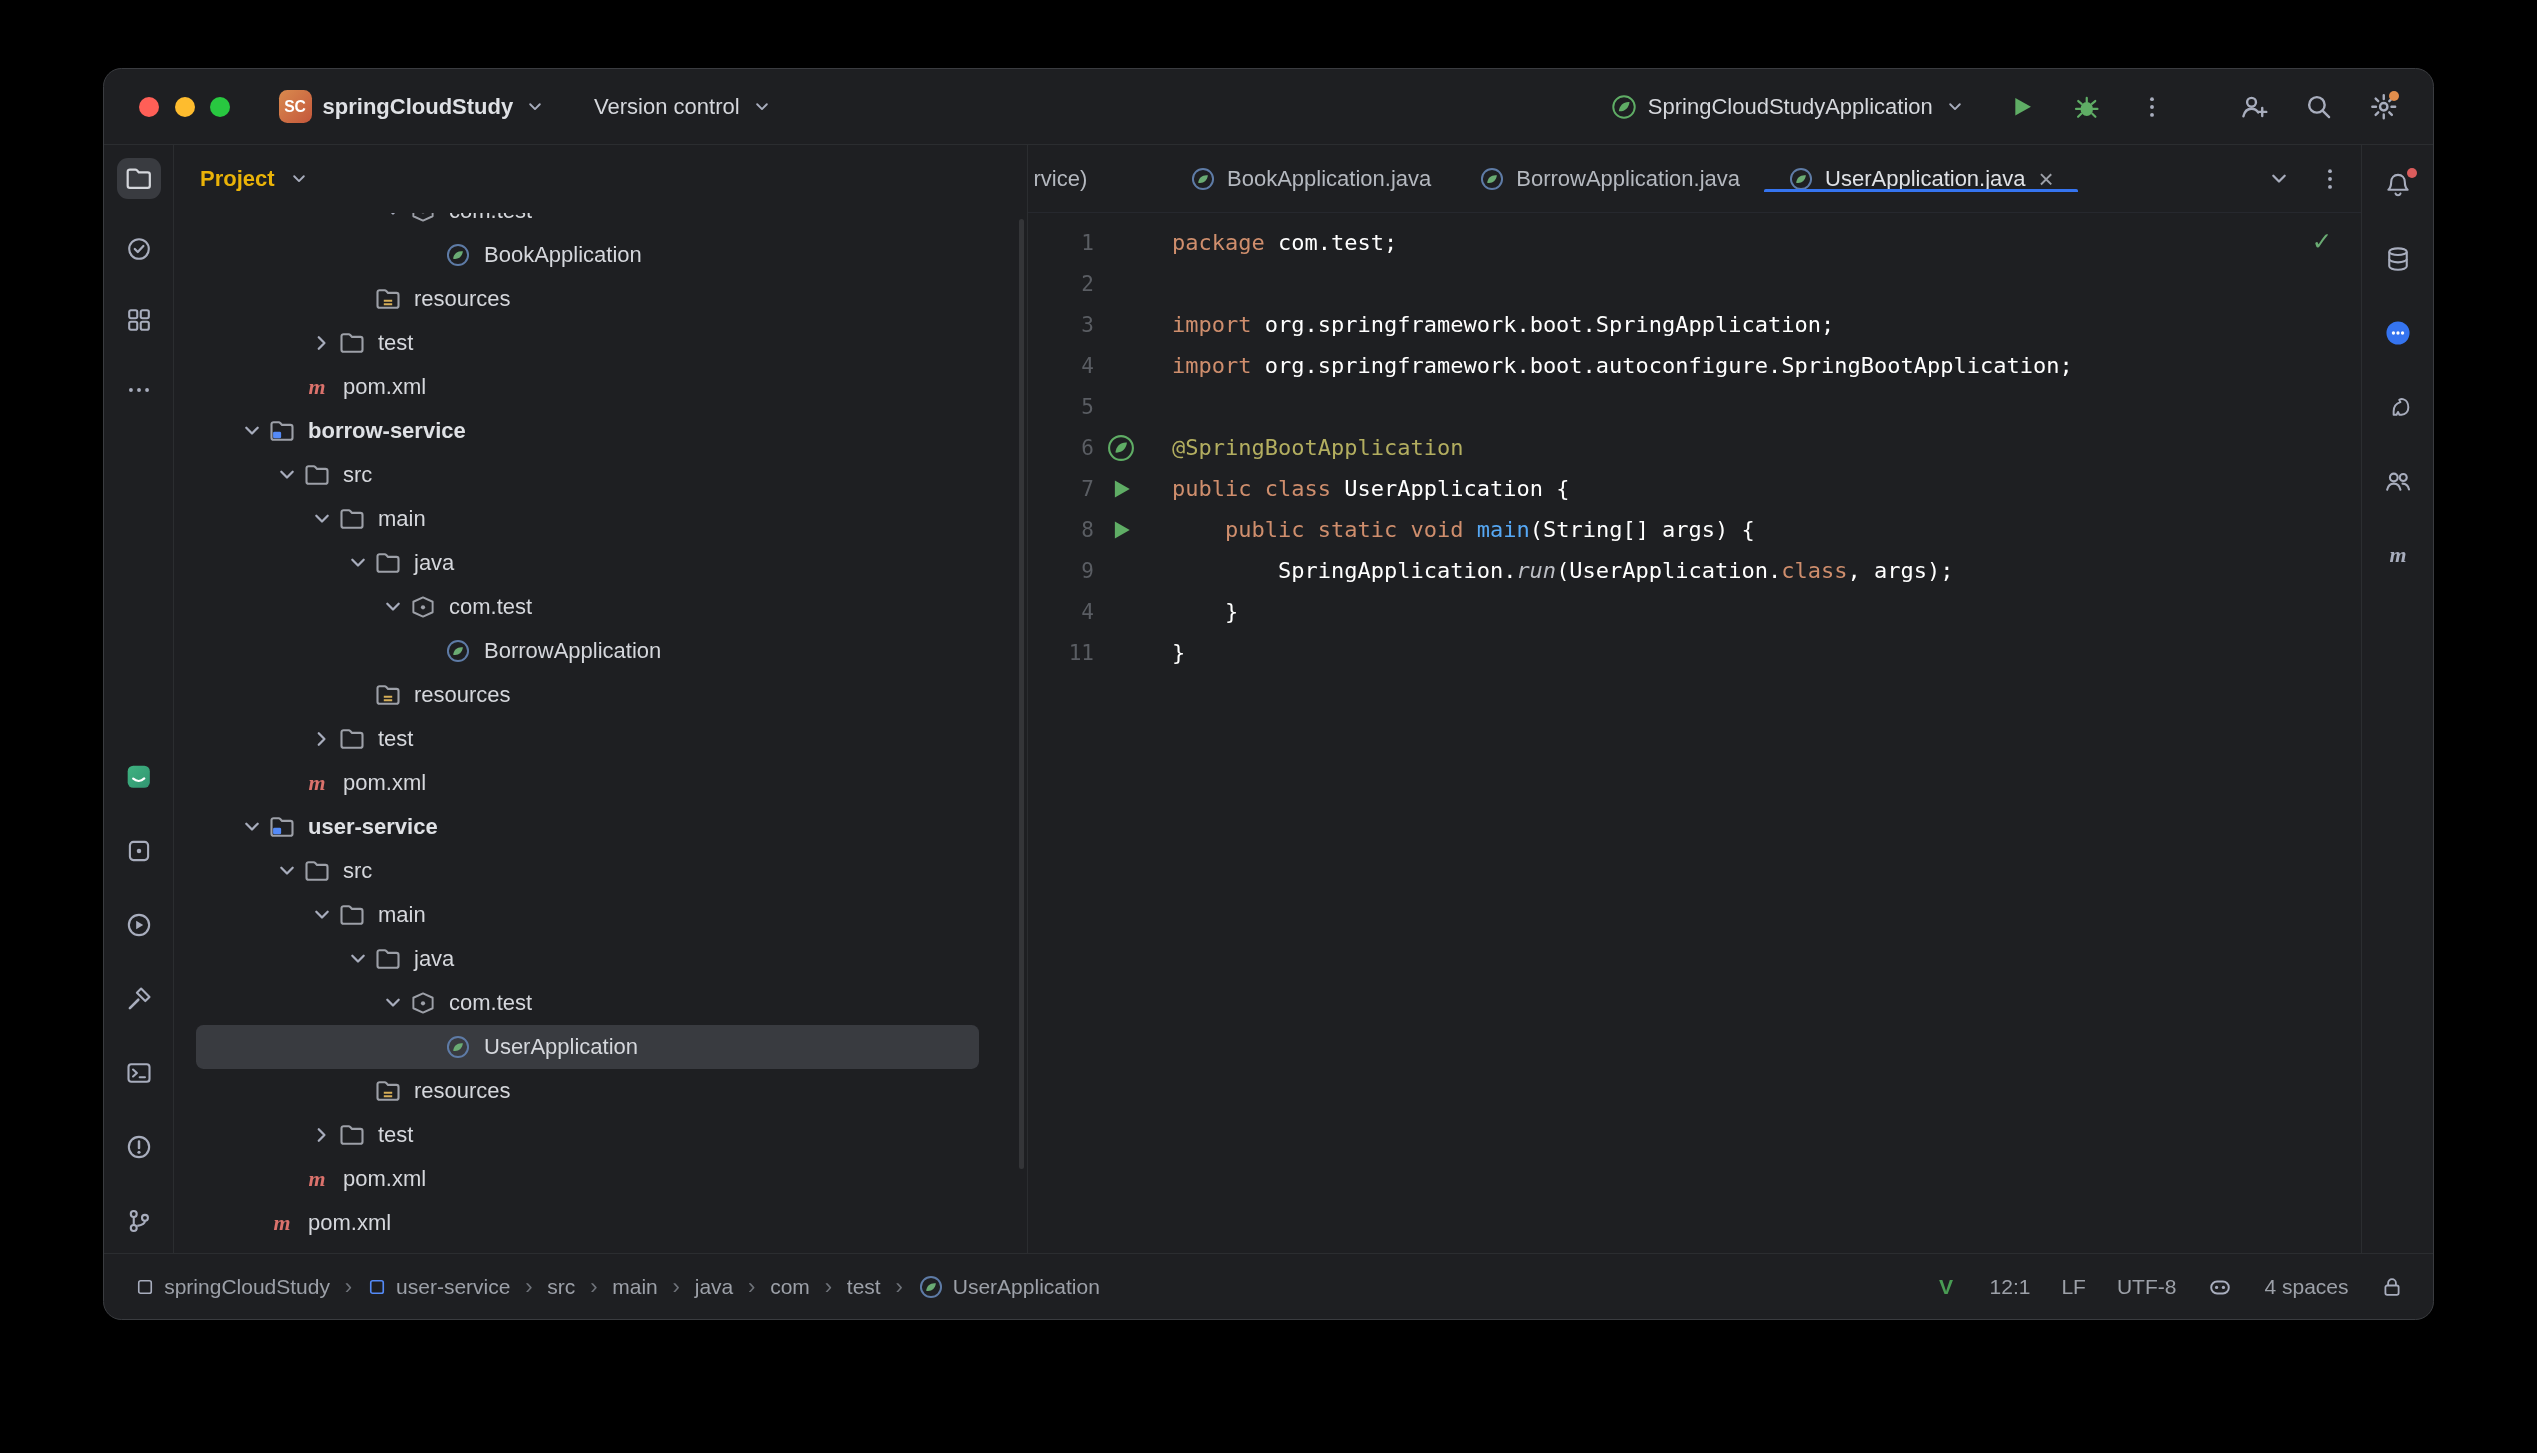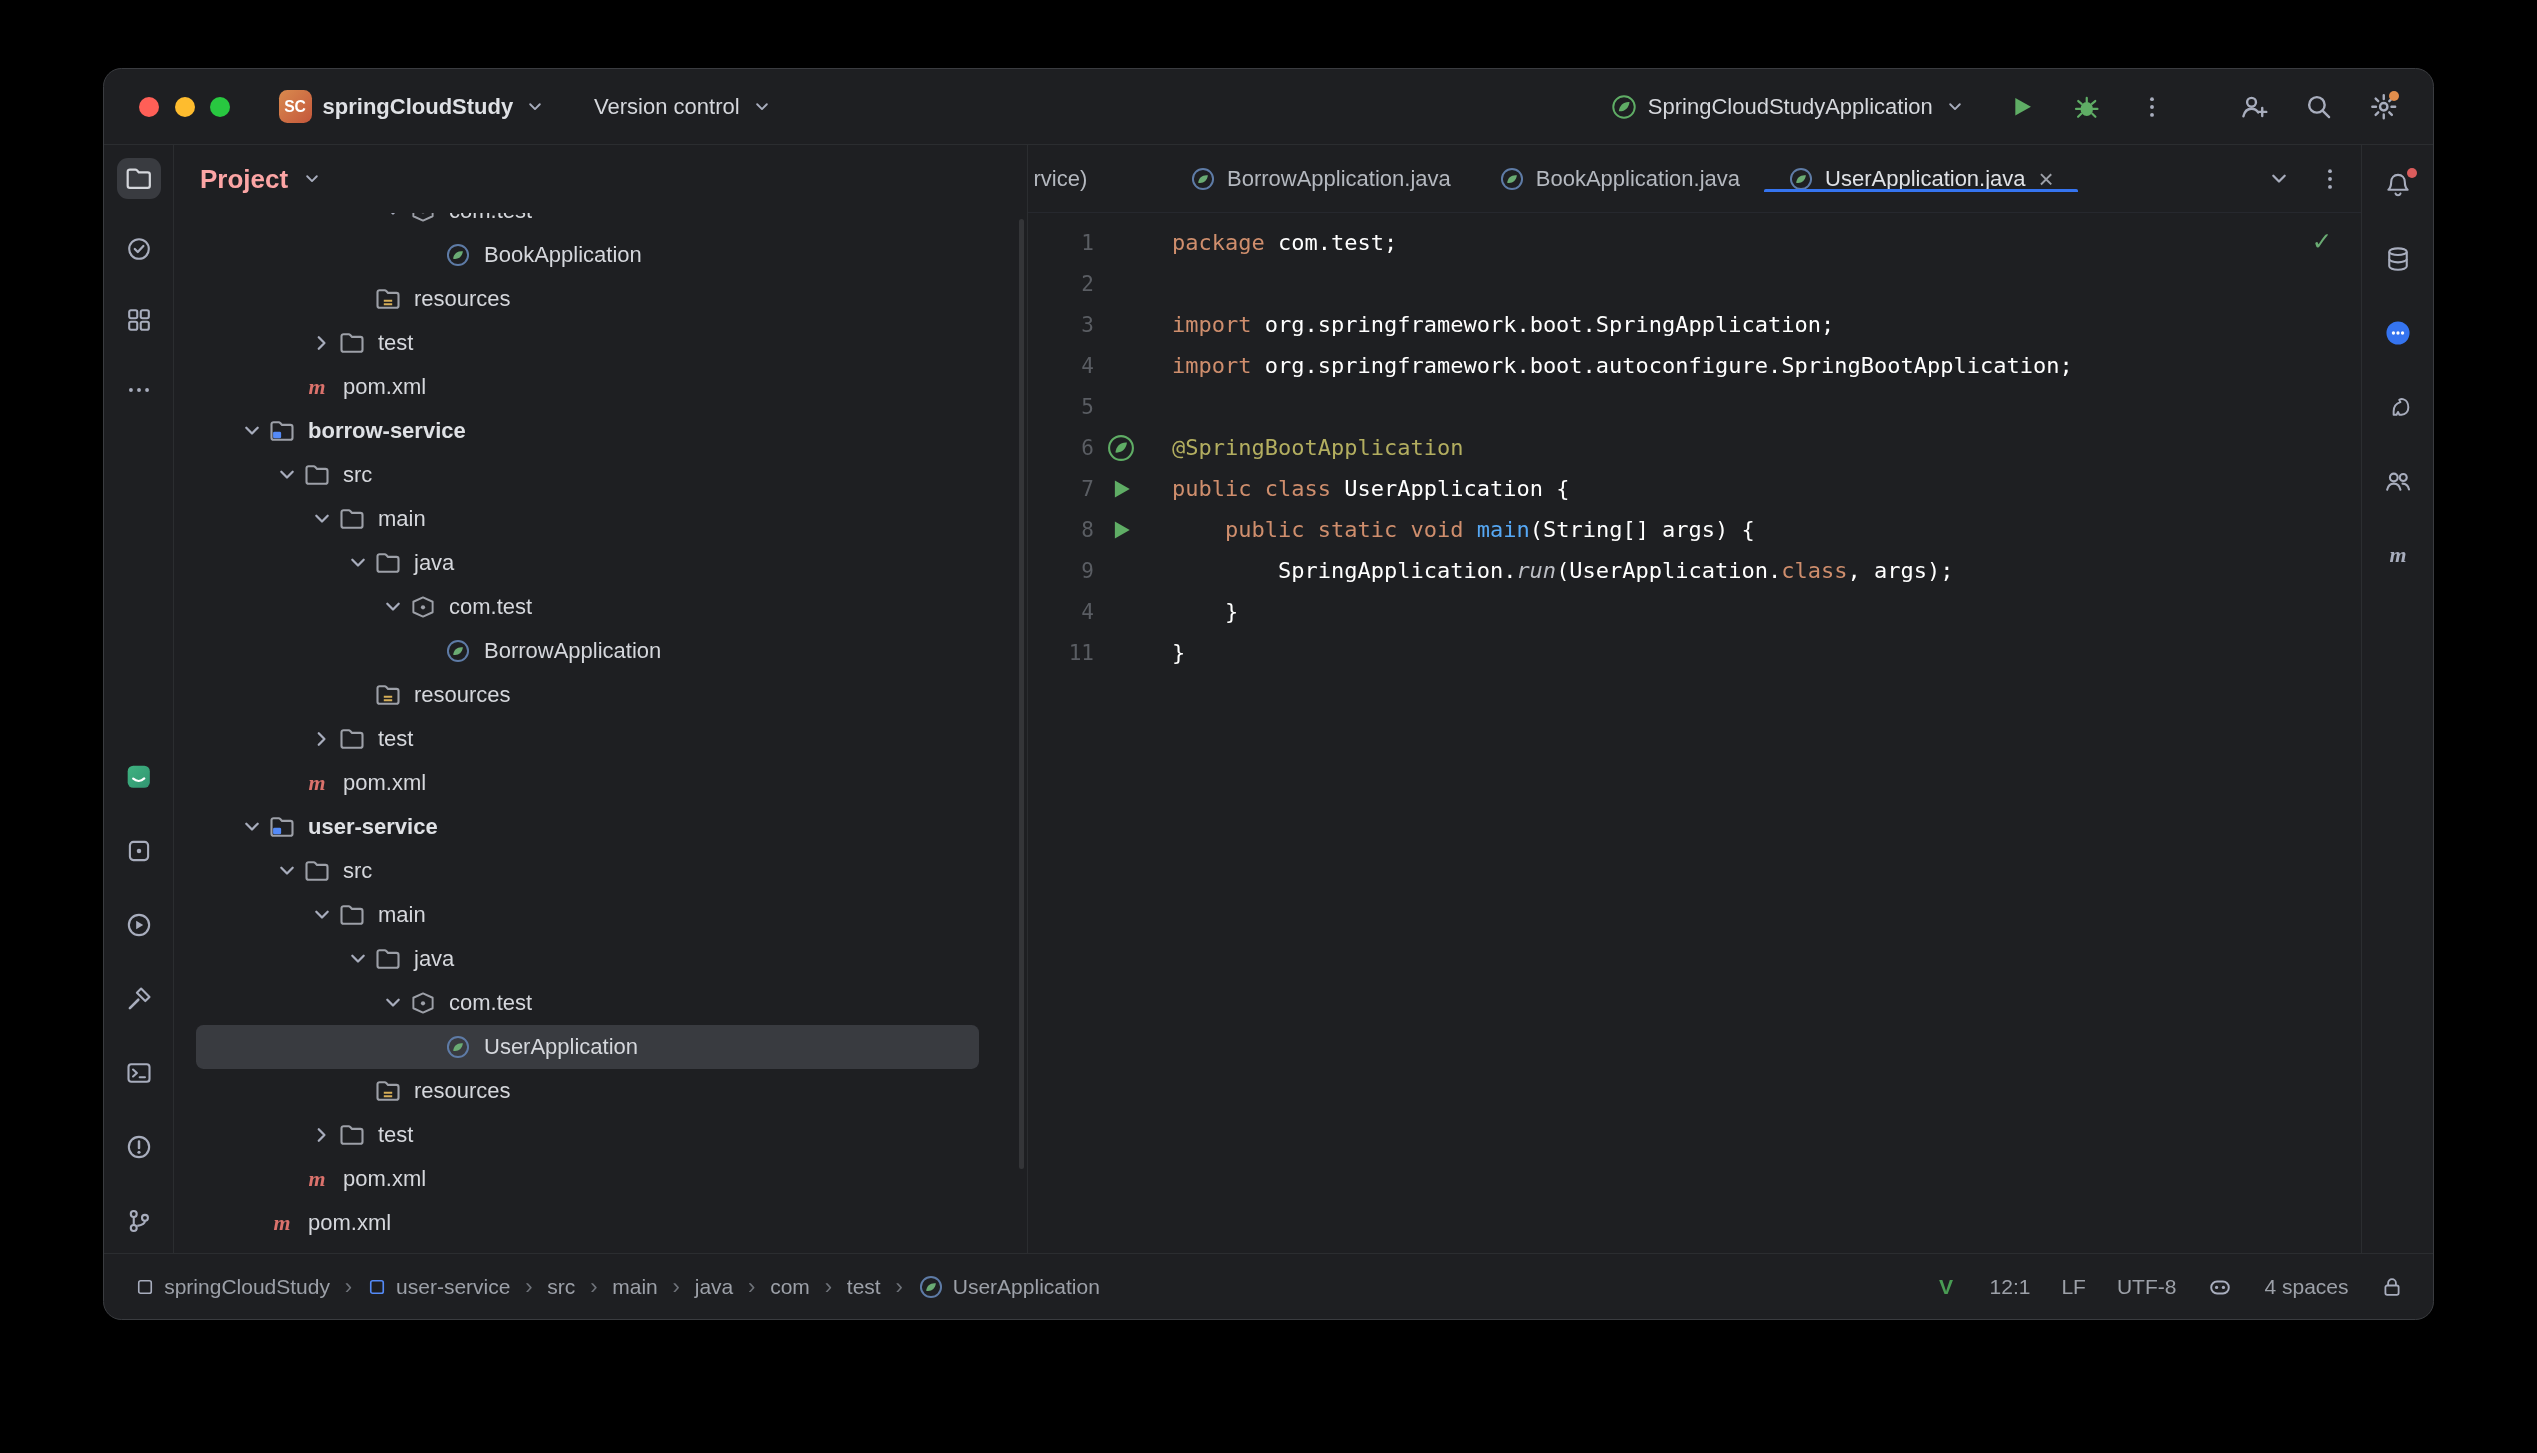--- a/index.html
+++ b/index.html
@@ -26,21 +26,21 @@
   .left-rail{width:70px;flex:0 0 auto;border-right:0.9px solid #2B2D30;display:flex;flex-direction:column;align-items:center;padding:13px 0 14.8px}
   .right-rail{width:72px;flex:0 0 auto;border-left:0.9px solid #2B2D30;display:flex;flex-direction:column;align-items:center;padding-top:22px;gap:39px}
   .rail-btn{position:relative;width:44px;height:41px;border-radius:11px;display:flex;align-items:center;justify-content:center;margin-bottom:29.5px}
   .right-rail .rail-btn,.rail-bottom .rail-btn{margin-bottom:0;height:35px}
   .rail-btn.active{background:#393B40}
   .rail-bottom{margin-top:auto;display:flex;flex-direction:column;gap:39px;align-items:center}
   .badge-dot{position:absolute;top:0.9px;right:2.8px;width:10px;height:10px;border-radius:50%}
   .badge-dot.red{background:#DB5C5C}
   
   .project-panel{width:854px;flex:0 0 auto;border-right:0.9px solid #2B2D30;display:flex;flex-direction:column;position:relative}
-  .panel-header{height:68px;flex:0 0 auto;display:flex;align-items:center;gap:13px;padding:0 26px;color:#fca5a5;font-size:26px;font-weight:600}
+  .panel-header{height:68px;flex:0 0 auto;display:flex;align-items:center;gap:13px;padding:0 26px;color:#eab308;font-size:22px;font-weight:600}
   .tree{flex:1;overflow:hidden}
   .tree-row{height:44px;display:flex;align-items:center;font-size:22px;color:#D5D7DC;margin:0 48px 0 22px;border-radius:7.4px;white-space:nowrap}
   .tree-row.selected{background:#393B40}
   .tree-row.bold .tree-label{font-weight:600;color:#DFE1E5}
   .chev-slot{width:28px;flex:0 0 auto;display:flex;align-items:center;justify-content:center}
   .tree-icon{width:31px;flex:0 0 auto;display:flex;align-items:center;justify-content:center;margin-right:11px}
   .panel-scrollbar{position:absolute;right:2.8px;top:74px;width:5.5px;height:950px;border-radius:2.8px;background:rgba(255,255,255,.10)}
   
   .editor{flex:1;display:flex;flex-direction:column;min-width:0}
   .tabbar{height:68px;flex:0 0 auto;display:flex;align-items:center;border-bottom:0.9px solid #26282E;padding-right:16.6px}
@@ -571,30 +571,30 @@
             <span>rvice)</span>
           </div>
         <div class="tabs-host" id="tabs">
             <div class="tab">
               <span class="icon">
                 <svg width="26" height="26" viewBox="0 0 16 16" fill="none" xmlns="http://www.w3.org/2000/svg">
                   <circle cx="8" cy="8" r="6.2" stroke="#5E7BA6" stroke-width="1.2"></circle>
                   <path d="M5 10.3c3.2.6 5.6-1.2 6-4.6-3.3-.4-5.6 1.4-6 4.6z" fill="#6AAB73"></path>
                 </svg>
               </span>
-              <span>BorrowApplication.java</span>
+              <span>BookApplication.java</span>
             </div>
             <div class="tab">
               <span class="icon">
                 <svg width="26" height="26" viewBox="0 0 16 16" fill="none" xmlns="http://www.w3.org/2000/svg">
                   <circle cx="8" cy="8" r="6.2" stroke="#5E7BA6" stroke-width="1.2"></circle>
                   <path d="M5 10.3c3.2.6 5.6-1.2 6-4.6-3.3-.4-5.6 1.4-6 4.6z" fill="#6AAB73"></path>
                 </svg>
               </span>
-              <span>BookApplication.java</span>
+              <span>BorrowApplication.java</span>
             </div>
             <div class="tab active">
               <span class="icon">
                 <svg width="26" height="26" viewBox="0 0 16 16" fill="none" xmlns="http://www.w3.org/2000/svg">
                   <circle cx="8" cy="8" r="6.2" stroke="#5E7BA6" stroke-width="1.2"></circle>
                   <path d="M5 10.3c3.2.6 5.6-1.2 6-4.6-3.3-.4-5.6 1.4-6 4.6z" fill="#6AAB73"></path>
                 </svg>
               </span>
               <span>UserApplication.java</span>
               <span class="tab-close">×</span>

